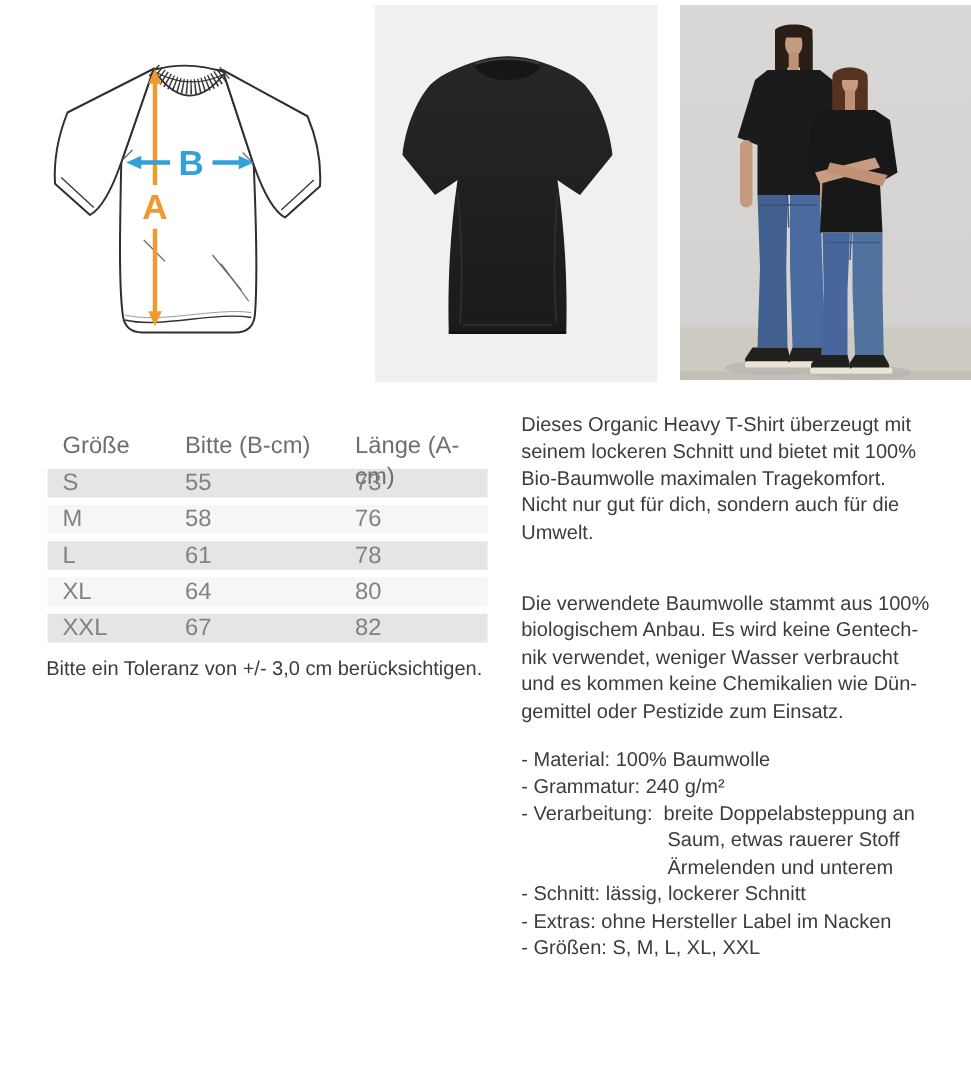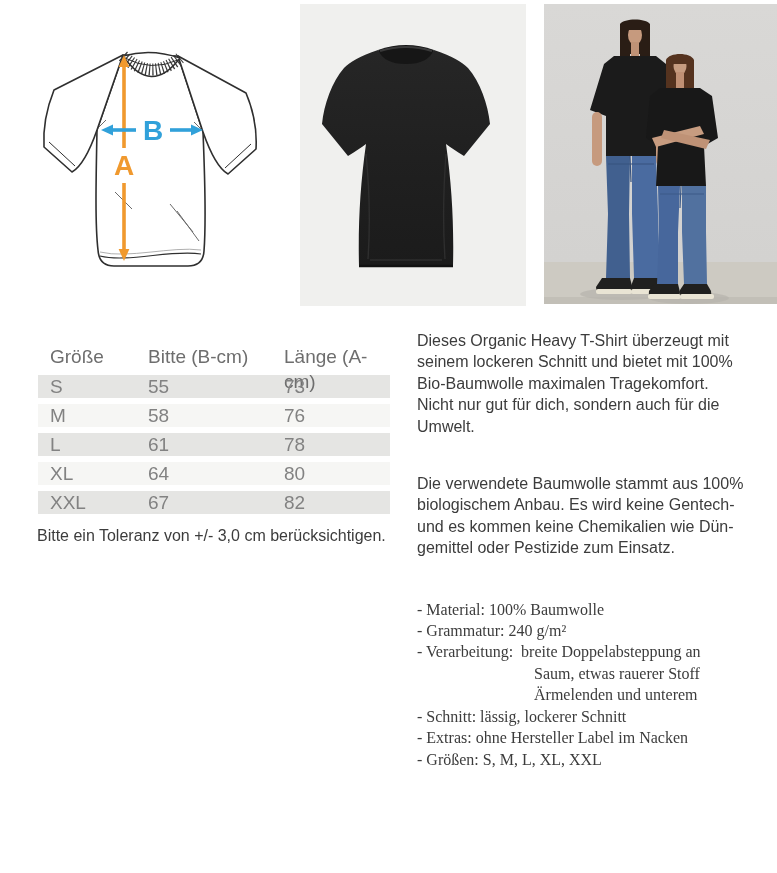--- a/index.html
+++ b/index.html
@@ -19,21 +19,21 @@
   .row-light{background:#f6f6f4;}
 
   .tolerance-note{
     position:absolute;left:37px;top:527px;font-size:16px;color:#3c3c3c;white-space:nowrap;
   }
 
   
   .description{position:absolute;left:417px;top:330px;width:360px;color:#3c3c3c;font-size:16px;}
   .description .line{line-height:21.4px;white-space:pre;}
   .para2{margin-top:36px;}
-  .spec-list{margin-top:40px;font-family:Liberation Serif, serif;}
+  .spec-list{margin-top:18px;}
   .spec-indent{padding-left:117px;}
 </style>
 </head>
 <body>
 
 <div class="page">
 
   <figure class="fig" style="left:20px;top:20px;width:260px;height:280px;">
     <svg width="260" height="280" viewBox="0 0 260 280">
 
@@ -213,20 +213,21 @@
     <div class="para1">
       <div class="line">Dieses Organic Heavy T-Shirt überzeugt mit</div>
       <div class="line">seinem lockeren Schnitt und bietet mit 100%</div>
       <div class="line">Bio-Baumwolle maximalen Tragekomfort.</div>
       <div class="line">Nicht nur gut für dich, sondern auch für die</div>
       <div class="line">Umwelt.</div>
     </div>
     <div class="para2">
       <div class="line">Die verwendete Baumwolle stammt aus 100%</div>
       <div class="line">biologischem Anbau. Es wird keine Gentech-</div>
+      <div class="line">nik verwendet, weniger Wasser verbraucht</div>
       <div class="line">und es kommen keine Chemikalien wie Dün-</div>
       <div class="line">gemittel oder Pestizide zum Einsatz.</div>
     </div>
     <div class="spec-list">
       <div class="line">- Material: 100% Baumwolle</div>
       <div class="line">- Grammatur: 240 g/m²</div>
       <div class="line">- Verarbeitung:  breite Doppelabsteppung an</div>
       <div class="line spec-indent">Saum, etwas rauerer Stoff</div>
       <div class="line spec-indent">Ärmelenden und unterem</div>
       <div class="line">- Schnitt: lässig, lockerer Schnitt</div>

